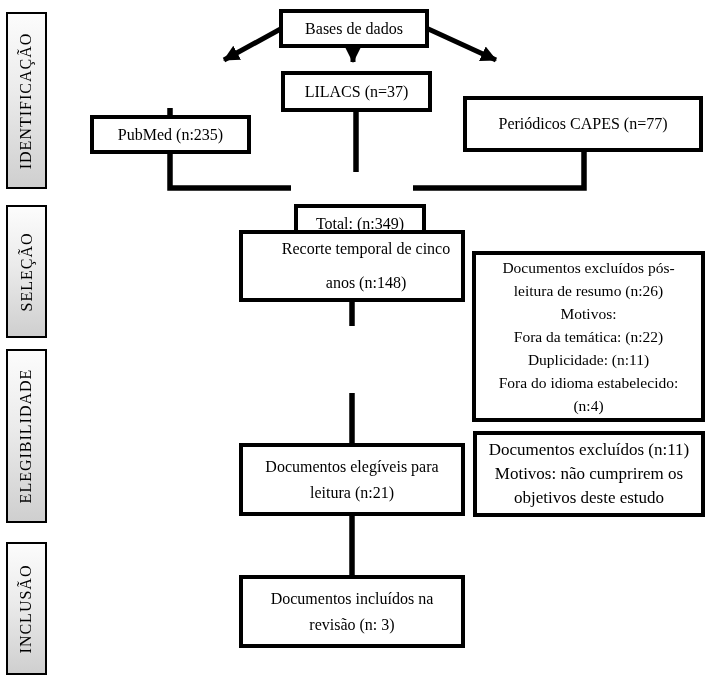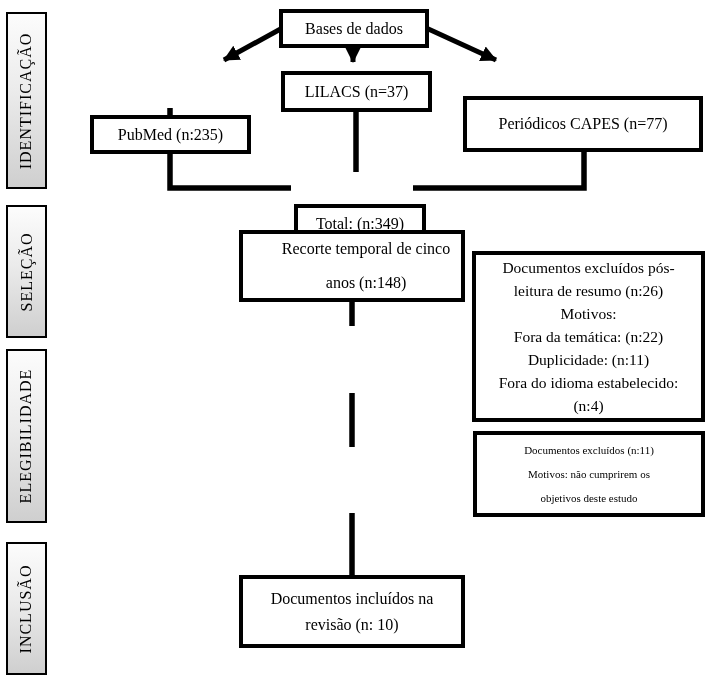--- a/index.html
+++ b/index.html
@@ -140,25 +140,29 @@
   <div class="node" style="left:472px;top:228px;width:233px;height:171px;font-size:15.5px;line-height:23px;margin-top:23px;">
     <span>Documentos excluídos pós-
 leitura de resumo (n:26)
 Motivos:
 Fora da temática: (n:22)
 Duplicidade: (n:11)
 Fora do idioma estabelecido:
 (n:4)</span>
   </div>
 
+  <div class="node" style="left:239px;top:443px;width:226px;height:73px;line-height:26px;">
+    <span>Documentos elegíveis para
+leitura (n:21)</span>
+  </div>
 
-  <div class="node" style="left:473px;top:431px;width:232px;height:86px;font-size:11px;line-height:24px;">
+  <div class="node" style="left:473px;top:431px;width:232px;height:86px;font-size:17px;line-height:24px;">
     <span>Documentos excluídos (n:11)
 Motivos: não cumprirem os
 objetivos deste estudo</span>
   </div>
 
   <div class="node" style="left:239px;top:575px;width:226px;height:73px;line-height:26px;">
     <span>Documentos incluídos na
-revisão (n: 10)</span>
+revisão (n: 3)</span>
   </div>
 
 </div>
 
 </body></html>

